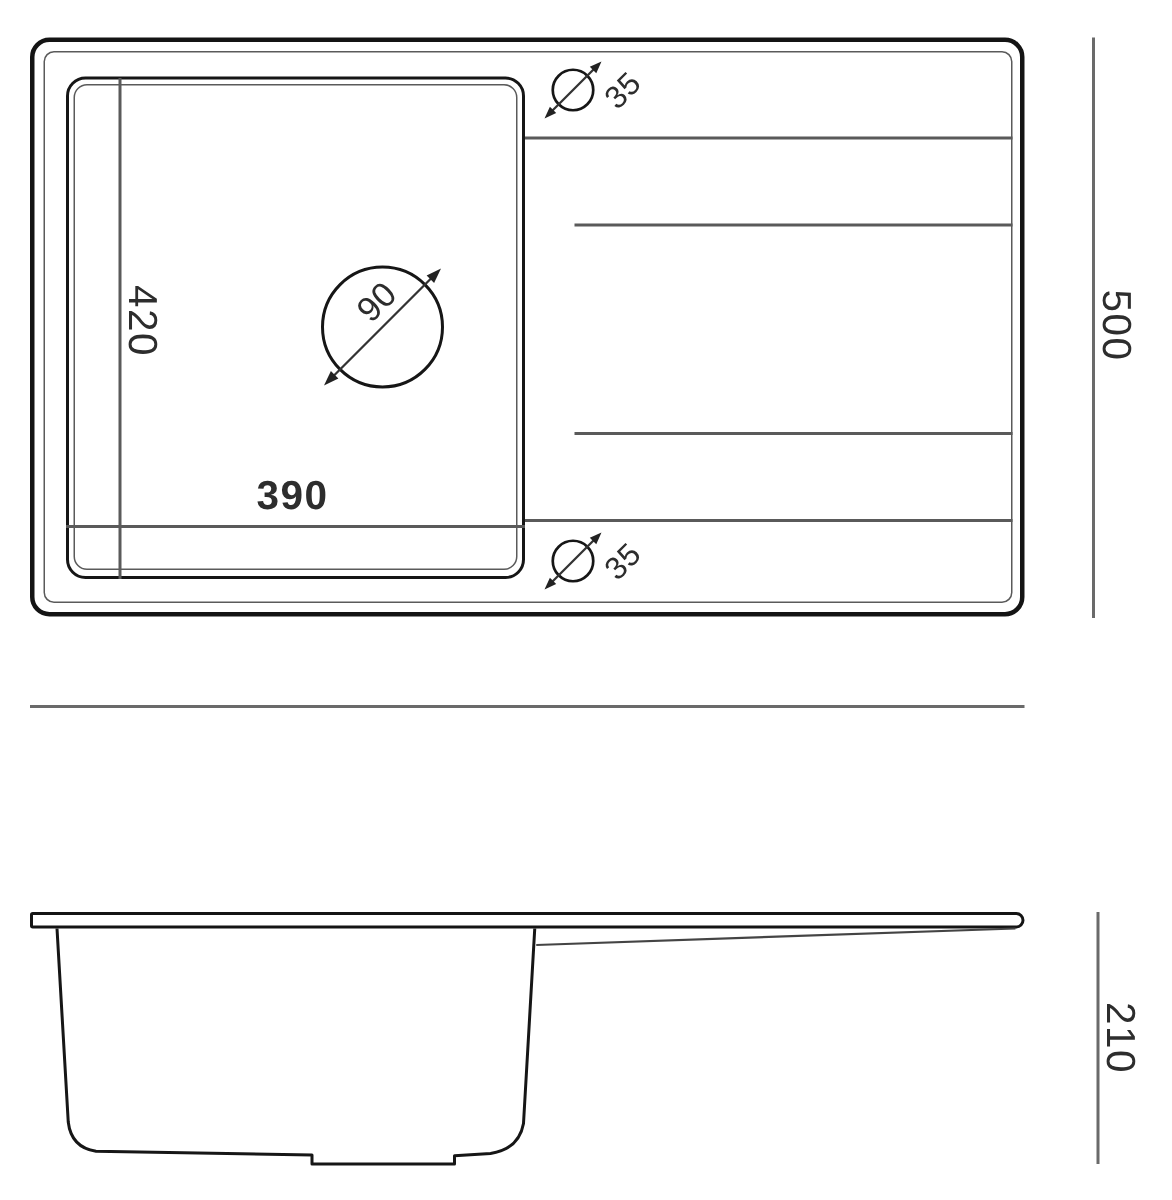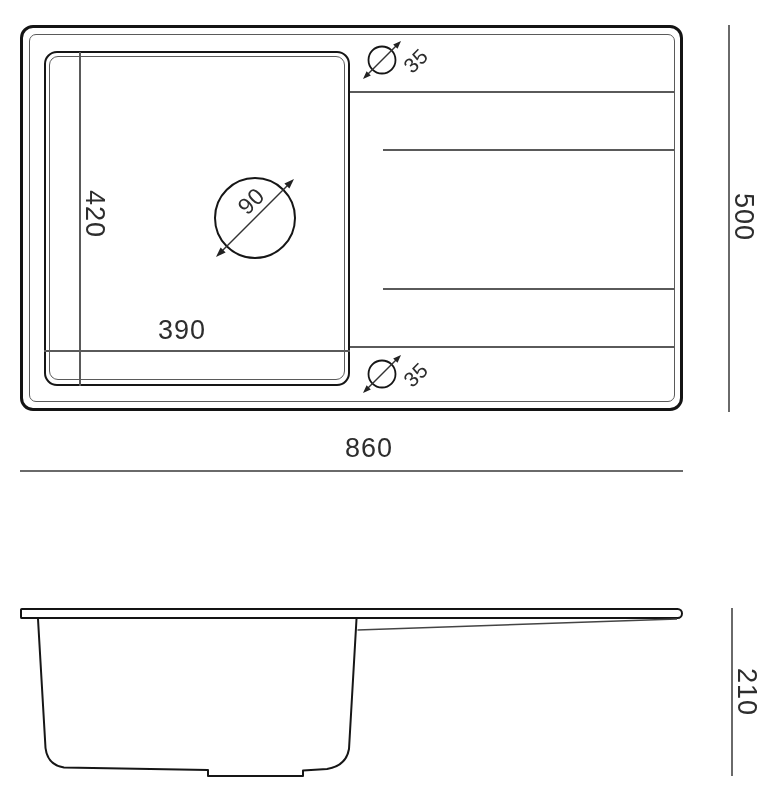--- a/index.html
+++ b/index.html
@@ -80,27 +80,26 @@
     </g>
 
     <path d="M 38,619 L 45.5,748 Q 47.5,765 64,767.5 L 208,770 L 208,776 L 303,776 L 303,770.5
              L 327,769 Q 346,766 349,749 L 356.5,619" fill="none" stroke="#161616" stroke-width="2" stroke-linejoin="round"></path>
 
     <line x1="357.5" y1="630" x2="677" y2="619" stroke="#444" stroke-width="1.5"></line>
   </svg>
 
   <div class="dim-label rot90" style="left:55px;top:200px;width:80px;height:28px;">420</div>
 
-  <div class="dim-label" style="left:142px;top:316px;width:80px;height:28px;">390</div>
+  <div class="dim-label" style="left:155px;top:316px;width:80px;height:28px;font-weight:bold;">390</div>
 
   <div class="dim-label mid-label rot-45" style="left:226px;top:188px;width:50px;height:26px;">90</div>
 
   <div class="dim-label small-label rot-45" style="left:394px;top:49px;width:44px;height:24px;">35</div>
 
   <div class="dim-label small-label rot-45" style="left:394px;top:363px;width:44px;height:24px;">35</div>
 
   <div class="dim-label rot90" style="left:704px;top:203px;width:80px;height:28px;">500</div>
 
-  <div class="dim-label" style="left:319px;top:434px;width:100px;height:28px;">860</div>
 
   <div class="dim-label rot90" style="left:707px;top:678px;width:80px;height:28px;">210</div>
 
 </div>
 
 </body></html>

